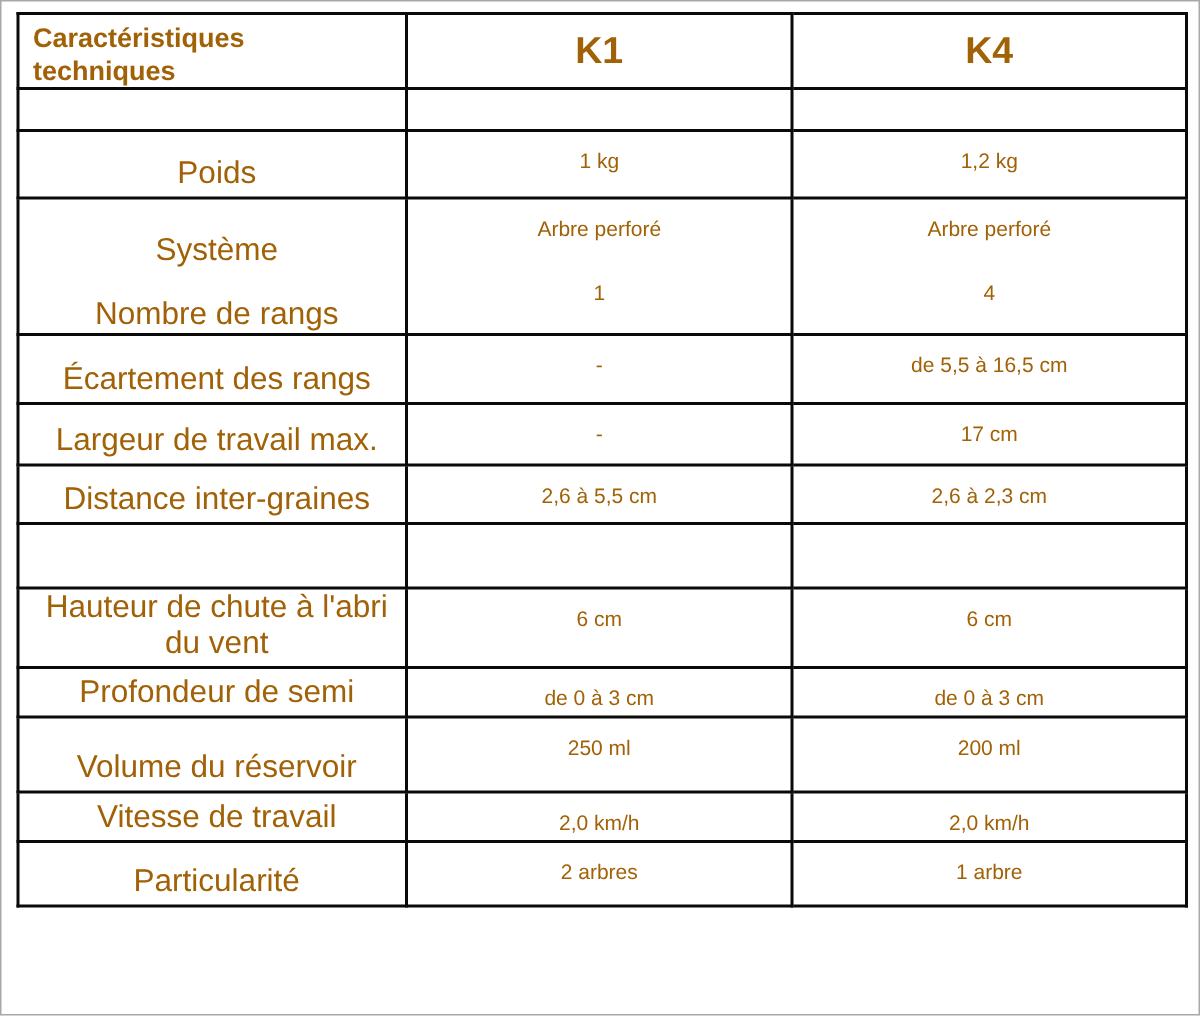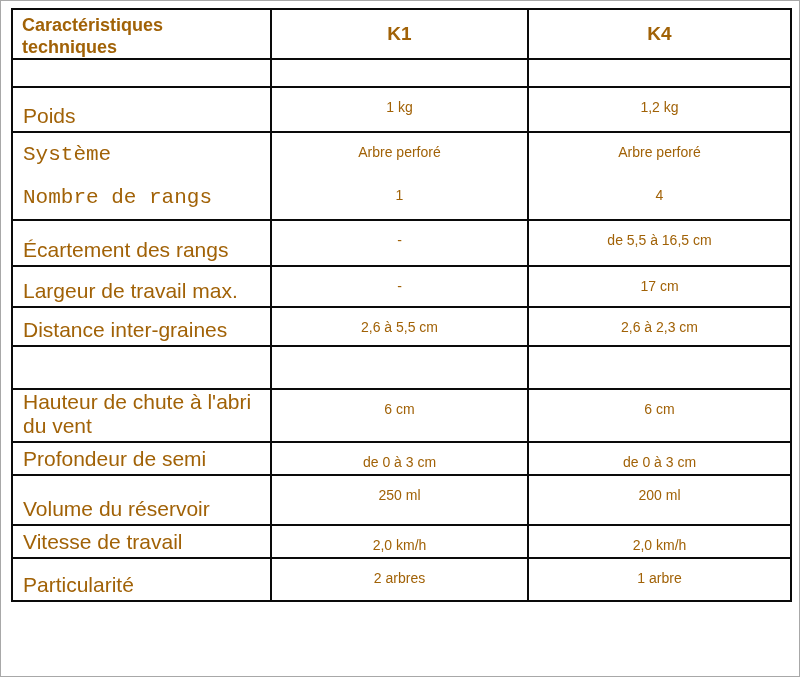--- a/index.html
+++ b/index.html
@@ -30,21 +30,21 @@
   td, th {
     border: 2px solid #0a0a0a;
     padding: 0;
     overflow: hidden;
     font-weight: normal;
   }
   
   .lab {
     font-size: 21px;
     line-height: 24px;
-    text-align: left;
+    text-align: center;
     vertical-align: bottom;
     padding: 0 4px 3px 10px;
   }
   
   .val {
     font-size: 14px;
     line-height: 24px;
     text-align: center;
     vertical-align: top;
     padding-top: 7px;
@@ -53,31 +53,30 @@
   
   .hdr-lab {
     font-size: 18px;
     font-weight: bold;
     line-height: 22px;
     text-align: left;
     vertical-align: top;
     padding: 4px 4px 0 9px;
   }
   .hdr-val {
-    font-size: 19px;
+    font-size: 25px;
     font-weight: bold;
     text-align: center;
     vertical-align: middle;
   }
   
   .top-lab {
     vertical-align: top;
-    padding-top: 10px;
+    padding-top: 22px;
     padding-bottom: 0;
-    font-family: Liberation Mono, monospace;
   }
   .ln { line-height: 24px; }
   .gap { margin-top: 19px; }
 </style>
 </head>
 <body>
 
 <div class="frame">
   <table class="spec">
     <colgroup>

